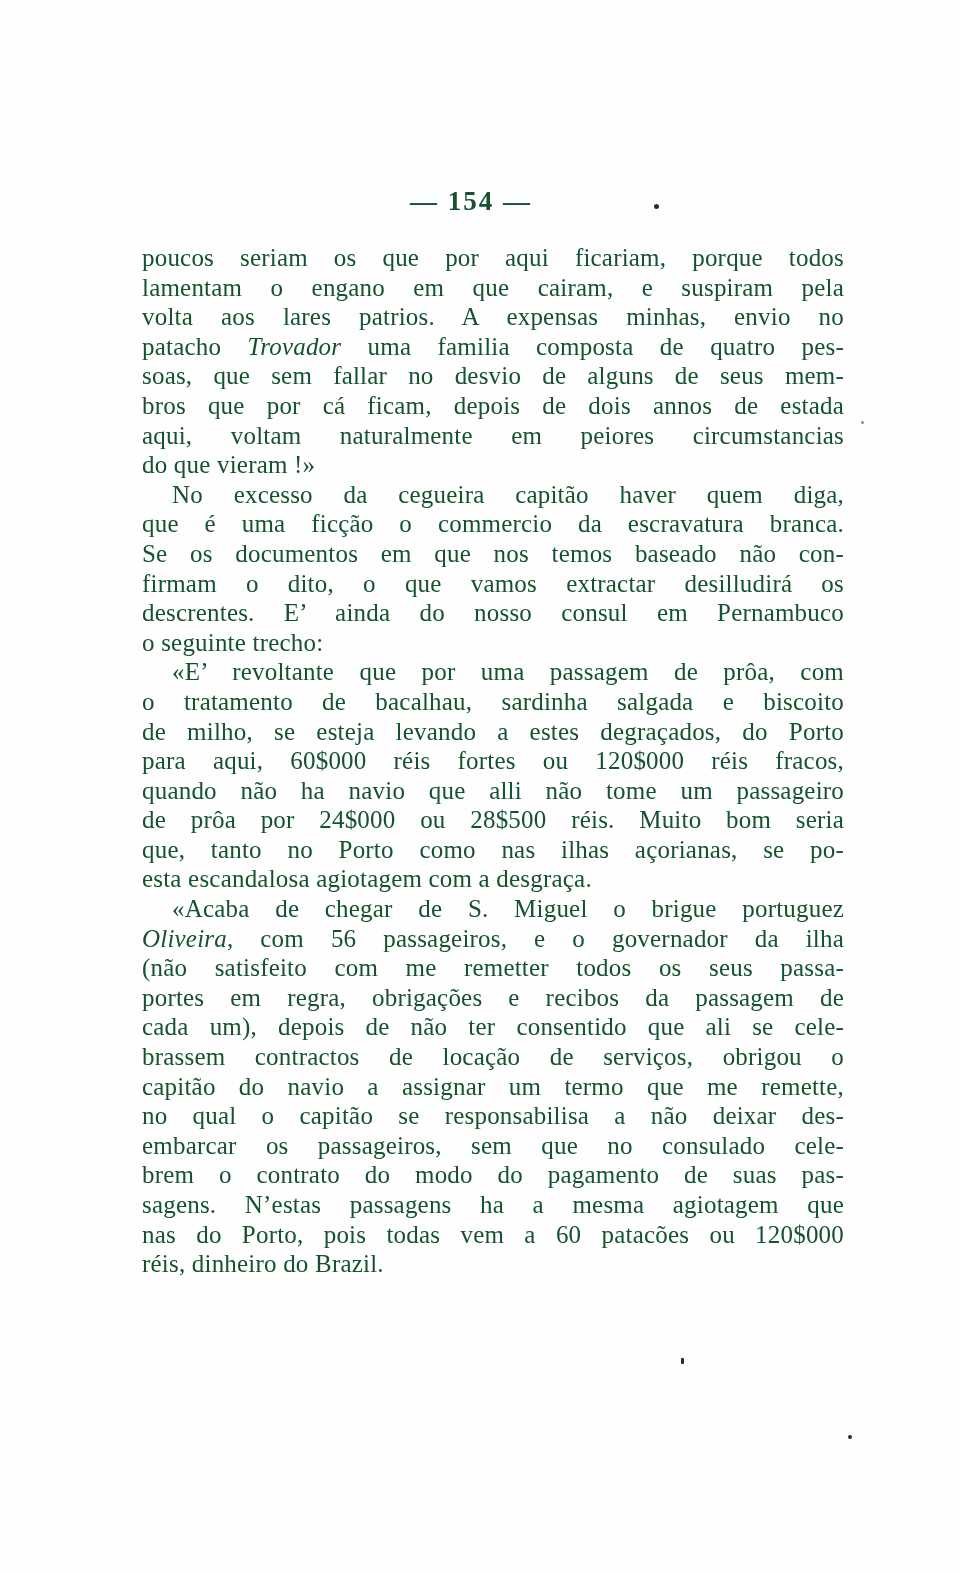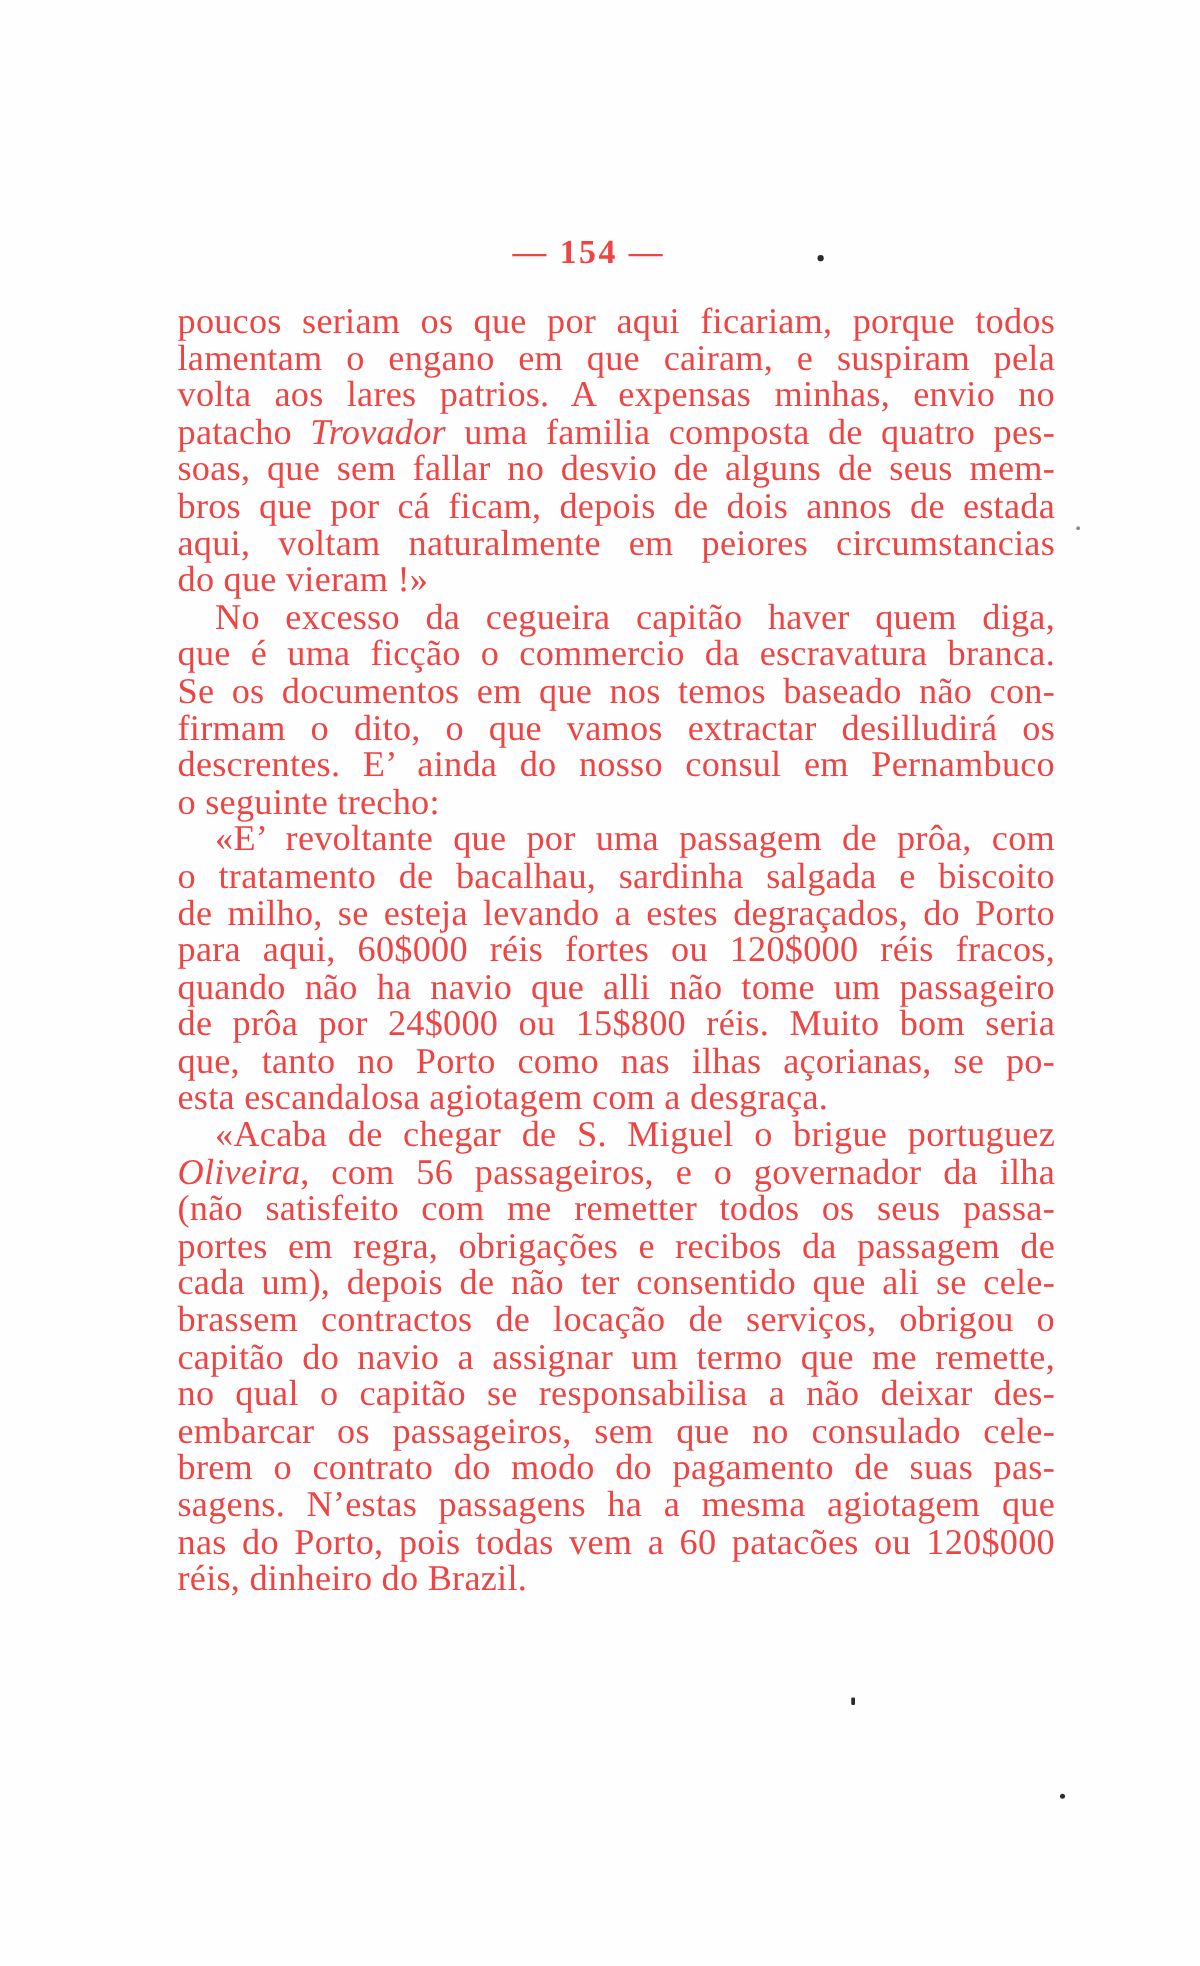--- a/index.html
+++ b/index.html
@@ -7,40 +7,40 @@
     padding: 0;
     background: #ffffff;
   }
   .page {
     position: relative;
     width: 960px;
     height: 1573px;
     background: #fefefe;
     overflow: hidden;
     font-family: "Liberation Serif", "DejaVu Serif", serif;
-    color: #ef4444;
+    color: #14532d;
   }
   .content {
     position: absolute;
     left: 142px;
     top: 186px;
     width: 702px;
   }
   .page-number-heading {
     position: relative;
     left: -22px;
     text-align: center;
     font-size: 27px;
     font-weight: bold;
     letter-spacing: 2px;
     margin-bottom: 26px;
     white-space: nowrap;
   }
   .body-text {
-    font-size: 29px;
+    font-size: 25px;
   }
   .text-line {
     line-height: 29.6px;
     text-align: justify;
     text-align-last: justify;
     letter-spacing: 0.2px;
   }
   .text-line.no-justify {
     text-align: left;
     text-align-last: left;
@@ -79,21 +79,21 @@
         <div class="text-line"><span>que é uma ficção o commercio da escravatura branca.</span></div>
         <div class="text-line"><span>Se os documentos em que nos temos baseado não con-</span></div>
         <div class="text-line"><span>firmam o dito, o que vamos extractar desilludirá os</span></div>
         <div class="text-line"><span>descrentes. E’ ainda do nosso consul em Pernambuco</span></div>
         <div class="text-line no-justify"><span>o seguinte trecho:</span></div>
         <div class="text-line indent"><span>«E’ revoltante que por uma passagem de prôa, com</span></div>
         <div class="text-line"><span>o tratamento de bacalhau, sardinha salgada e biscoito</span></div>
         <div class="text-line"><span>de milho, se esteja levando a estes degraçados, do Porto</span></div>
         <div class="text-line"><span>para aqui, 60$000 réis fortes ou 120$000 réis fracos,</span></div>
         <div class="text-line"><span>quando não ha navio que alli não tome um passageiro</span></div>
-        <div class="text-line"><span>de prôa por 24$000 ou 15$800 réis. Muito bom seria</span></div>
+        <div class="text-line"><span>de prôa por 24$000 ou 28$500 réis. Muito bom seria</span></div>
         <div class="text-line"><span>que, tanto no Porto como nas ilhas açorianas, se po-</span></div>
         <div class="text-line no-justify"><span>esta escandalosa agiotagem com a desgraça.</span></div>
         <div class="text-line indent"><span>«Acaba de chegar de S. Miguel o brigue portuguez</span></div>
         <div class="text-line"><i>Oliveira</i><span>, com 56 passageiros, e o governador da ilha</span></div>
         <div class="text-line"><span>(não satisfeito com me remetter todos os seus passa-</span></div>
         <div class="text-line"><span>portes em regra, obrigações e recibos da passagem de</span></div>
         <div class="text-line"><span>cada um), depois de não ter consentido que ali se cele-</span></div>
         <div class="text-line"><span>brassem contractos de locação de serviços, obrigou o</span></div>
         <div class="text-line"><span>capitão do navio a assignar um termo que me remette,</span></div>
         <div class="text-line"><span>no qual o capitão se responsabilisa a não deixar des-</span></div>

